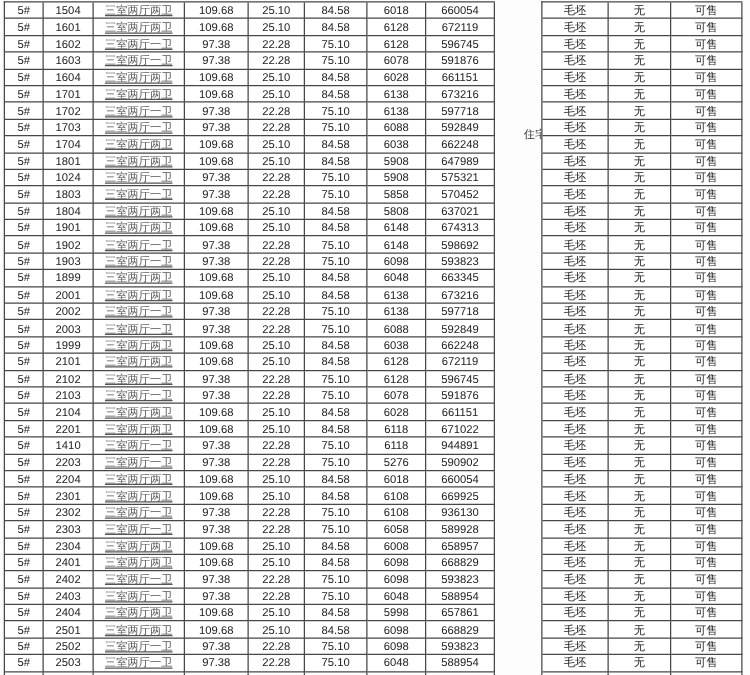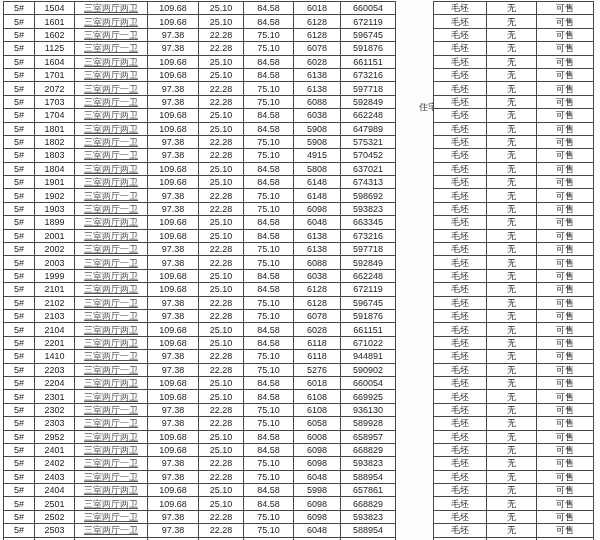--- a/index.html
+++ b/index.html
@@ -29,50 +29,50 @@
   }
 </style>
 </head>
 <body>
 
 <div class="screen">
   <div class="tbl" id="left-table">
       <div class="row"><div class="cell">5#</div><div class="cell">1504</div><div class="cell link">三室两厅两卫</div><div class="cell">109.68</div><div class="cell">25.10</div><div class="cell">84.58</div><div class="cell">6018</div><div class="cell">660054</div></div>
       <div class="row"><div class="cell">5#</div><div class="cell">1601</div><div class="cell link">三室两厅两卫</div><div class="cell">109.68</div><div class="cell">25.10</div><div class="cell">84.58</div><div class="cell">6128</div><div class="cell">672119</div></div>
       <div class="row"><div class="cell">5#</div><div class="cell">1602</div><div class="cell link">三室两厅一卫</div><div class="cell">97.38</div><div class="cell">22.28</div><div class="cell">75.10</div><div class="cell">6128</div><div class="cell">596745</div></div>
-      <div class="row"><div class="cell">5#</div><div class="cell">1125</div><div class="cell link">三室两厅一卫</div><div class="cell">97.38</div><div class="cell">22.28</div><div class="cell">75.10</div><div class="cell">6078</div><div class="cell">591876</div></div>
+      <div class="row"><div class="cell">5#</div><div class="cell">1603</div><div class="cell link">三室两厅一卫</div><div class="cell">97.38</div><div class="cell">22.28</div><div class="cell">75.10</div><div class="cell">6078</div><div class="cell">591876</div></div>
       <div class="row"><div class="cell">5#</div><div class="cell">1604</div><div class="cell link">三室两厅两卫</div><div class="cell">109.68</div><div class="cell">25.10</div><div class="cell">84.58</div><div class="cell">6028</div><div class="cell">661151</div></div>
       <div class="row"><div class="cell">5#</div><div class="cell">1701</div><div class="cell link">三室两厅两卫</div><div class="cell">109.68</div><div class="cell">25.10</div><div class="cell">84.58</div><div class="cell">6138</div><div class="cell">673216</div></div>
-      <div class="row"><div class="cell">5#</div><div class="cell">2072</div><div class="cell link">三室两厅一卫</div><div class="cell">97.38</div><div class="cell">22.28</div><div class="cell">75.10</div><div class="cell">6138</div><div class="cell">597718</div></div>
+      <div class="row"><div class="cell">5#</div><div class="cell">1702</div><div class="cell link">三室两厅一卫</div><div class="cell">97.38</div><div class="cell">22.28</div><div class="cell">75.10</div><div class="cell">6138</div><div class="cell">597718</div></div>
       <div class="row"><div class="cell">5#</div><div class="cell">1703</div><div class="cell link">三室两厅一卫</div><div class="cell">97.38</div><div class="cell">22.28</div><div class="cell">75.10</div><div class="cell">6088</div><div class="cell">592849</div></div>
       <div class="row"><div class="cell">5#</div><div class="cell">1704</div><div class="cell link">三室两厅两卫</div><div class="cell">109.68</div><div class="cell">25.10</div><div class="cell">84.58</div><div class="cell">6038</div><div class="cell">662248</div></div>
       <div class="row"><div class="cell">5#</div><div class="cell">1801</div><div class="cell link">三室两厅两卫</div><div class="cell">109.68</div><div class="cell">25.10</div><div class="cell">84.58</div><div class="cell">5908</div><div class="cell">647989</div></div>
-      <div class="row"><div class="cell">5#</div><div class="cell">1802</div><div class="cell link">三室两厅一卫</div><div class="cell">97.38</div><div class="cell">22.28</div><div class="cell">75.10</div><div class="cell">5908</div><div class="cell">575321</div></div>
-      <div class="row"><div class="cell">5#</div><div class="cell">1803</div><div class="cell link">三室两厅一卫</div><div class="cell">97.38</div><div class="cell">22.28</div><div class="cell">75.10</div><div class="cell">4915</div><div class="cell">570452</div></div>
+      <div class="row"><div class="cell">5#</div><div class="cell">1024</div><div class="cell link">三室两厅一卫</div><div class="cell">97.38</div><div class="cell">22.28</div><div class="cell">75.10</div><div class="cell">5908</div><div class="cell">575321</div></div>
+      <div class="row"><div class="cell">5#</div><div class="cell">1803</div><div class="cell link">三室两厅一卫</div><div class="cell">97.38</div><div class="cell">22.28</div><div class="cell">75.10</div><div class="cell">5858</div><div class="cell">570452</div></div>
       <div class="row"><div class="cell">5#</div><div class="cell">1804</div><div class="cell link">三室两厅两卫</div><div class="cell">109.68</div><div class="cell">25.10</div><div class="cell">84.58</div><div class="cell">5808</div><div class="cell">637021</div></div>
       <div class="row"><div class="cell">5#</div><div class="cell">1901</div><div class="cell link">三室两厅两卫</div><div class="cell">109.68</div><div class="cell">25.10</div><div class="cell">84.58</div><div class="cell">6148</div><div class="cell">674313</div></div>
       <div class="row"><div class="cell">5#</div><div class="cell">1902</div><div class="cell link">三室两厅一卫</div><div class="cell">97.38</div><div class="cell">22.28</div><div class="cell">75.10</div><div class="cell">6148</div><div class="cell">598692</div></div>
       <div class="row"><div class="cell">5#</div><div class="cell">1903</div><div class="cell link">三室两厅一卫</div><div class="cell">97.38</div><div class="cell">22.28</div><div class="cell">75.10</div><div class="cell">6098</div><div class="cell">593823</div></div>
       <div class="row"><div class="cell">5#</div><div class="cell">1899</div><div class="cell link">三室两厅两卫</div><div class="cell">109.68</div><div class="cell">25.10</div><div class="cell">84.58</div><div class="cell">6048</div><div class="cell">663345</div></div>
       <div class="row"><div class="cell">5#</div><div class="cell">2001</div><div class="cell link">三室两厅两卫</div><div class="cell">109.68</div><div class="cell">25.10</div><div class="cell">84.58</div><div class="cell">6138</div><div class="cell">673216</div></div>
       <div class="row"><div class="cell">5#</div><div class="cell">2002</div><div class="cell link">三室两厅一卫</div><div class="cell">97.38</div><div class="cell">22.28</div><div class="cell">75.10</div><div class="cell">6138</div><div class="cell">597718</div></div>
       <div class="row"><div class="cell">5#</div><div class="cell">2003</div><div class="cell link">三室两厅一卫</div><div class="cell">97.38</div><div class="cell">22.28</div><div class="cell">75.10</div><div class="cell">6088</div><div class="cell">592849</div></div>
       <div class="row"><div class="cell">5#</div><div class="cell">1999</div><div class="cell link">三室两厅两卫</div><div class="cell">109.68</div><div class="cell">25.10</div><div class="cell">84.58</div><div class="cell">6038</div><div class="cell">662248</div></div>
       <div class="row"><div class="cell">5#</div><div class="cell">2101</div><div class="cell link">三室两厅两卫</div><div class="cell">109.68</div><div class="cell">25.10</div><div class="cell">84.58</div><div class="cell">6128</div><div class="cell">672119</div></div>
       <div class="row"><div class="cell">5#</div><div class="cell">2102</div><div class="cell link">三室两厅一卫</div><div class="cell">97.38</div><div class="cell">22.28</div><div class="cell">75.10</div><div class="cell">6128</div><div class="cell">596745</div></div>
       <div class="row"><div class="cell">5#</div><div class="cell">2103</div><div class="cell link">三室两厅一卫</div><div class="cell">97.38</div><div class="cell">22.28</div><div class="cell">75.10</div><div class="cell">6078</div><div class="cell">591876</div></div>
       <div class="row"><div class="cell">5#</div><div class="cell">2104</div><div class="cell link">三室两厅两卫</div><div class="cell">109.68</div><div class="cell">25.10</div><div class="cell">84.58</div><div class="cell">6028</div><div class="cell">661151</div></div>
       <div class="row"><div class="cell">5#</div><div class="cell">2201</div><div class="cell link">三室两厅两卫</div><div class="cell">109.68</div><div class="cell">25.10</div><div class="cell">84.58</div><div class="cell">6118</div><div class="cell">671022</div></div>
       <div class="row"><div class="cell">5#</div><div class="cell">1410</div><div class="cell link">三室两厅一卫</div><div class="cell">97.38</div><div class="cell">22.28</div><div class="cell">75.10</div><div class="cell">6118</div><div class="cell">944891</div></div>
       <div class="row"><div class="cell">5#</div><div class="cell">2203</div><div class="cell link">三室两厅一卫</div><div class="cell">97.38</div><div class="cell">22.28</div><div class="cell">75.10</div><div class="cell">5276</div><div class="cell">590902</div></div>
       <div class="row"><div class="cell">5#</div><div class="cell">2204</div><div class="cell link">三室两厅两卫</div><div class="cell">109.68</div><div class="cell">25.10</div><div class="cell">84.58</div><div class="cell">6018</div><div class="cell">660054</div></div>
       <div class="row"><div class="cell">5#</div><div class="cell">2301</div><div class="cell link">三室两厅两卫</div><div class="cell">109.68</div><div class="cell">25.10</div><div class="cell">84.58</div><div class="cell">6108</div><div class="cell">669925</div></div>
       <div class="row"><div class="cell">5#</div><div class="cell">2302</div><div class="cell link">三室两厅一卫</div><div class="cell">97.38</div><div class="cell">22.28</div><div class="cell">75.10</div><div class="cell">6108</div><div class="cell">936130</div></div>
       <div class="row"><div class="cell">5#</div><div class="cell">2303</div><div class="cell link">三室两厅一卫</div><div class="cell">97.38</div><div class="cell">22.28</div><div class="cell">75.10</div><div class="cell">6058</div><div class="cell">589928</div></div>
-      <div class="row"><div class="cell">5#</div><div class="cell">2952</div><div class="cell link">三室两厅两卫</div><div class="cell">109.68</div><div class="cell">25.10</div><div class="cell">84.58</div><div class="cell">6008</div><div class="cell">658957</div></div>
+      <div class="row"><div class="cell">5#</div><div class="cell">2304</div><div class="cell link">三室两厅两卫</div><div class="cell">109.68</div><div class="cell">25.10</div><div class="cell">84.58</div><div class="cell">6008</div><div class="cell">658957</div></div>
       <div class="row"><div class="cell">5#</div><div class="cell">2401</div><div class="cell link">三室两厅两卫</div><div class="cell">109.68</div><div class="cell">25.10</div><div class="cell">84.58</div><div class="cell">6098</div><div class="cell">668829</div></div>
       <div class="row"><div class="cell">5#</div><div class="cell">2402</div><div class="cell link">三室两厅一卫</div><div class="cell">97.38</div><div class="cell">22.28</div><div class="cell">75.10</div><div class="cell">6098</div><div class="cell">593823</div></div>
       <div class="row"><div class="cell">5#</div><div class="cell">2403</div><div class="cell link">三室两厅一卫</div><div class="cell">97.38</div><div class="cell">22.28</div><div class="cell">75.10</div><div class="cell">6048</div><div class="cell">588954</div></div>
       <div class="row"><div class="cell">5#</div><div class="cell">2404</div><div class="cell link">三室两厅两卫</div><div class="cell">109.68</div><div class="cell">25.10</div><div class="cell">84.58</div><div class="cell">5998</div><div class="cell">657861</div></div>
       <div class="row"><div class="cell">5#</div><div class="cell">2501</div><div class="cell link">三室两厅两卫</div><div class="cell">109.68</div><div class="cell">25.10</div><div class="cell">84.58</div><div class="cell">6098</div><div class="cell">668829</div></div>
       <div class="row"><div class="cell">5#</div><div class="cell">2502</div><div class="cell link">三室两厅一卫</div><div class="cell">97.38</div><div class="cell">22.28</div><div class="cell">75.10</div><div class="cell">6098</div><div class="cell">593823</div></div>
       <div class="row"><div class="cell">5#</div><div class="cell">2503</div><div class="cell link">三室两厅一卫</div><div class="cell">97.38</div><div class="cell">22.28</div><div class="cell">75.10</div><div class="cell">6048</div><div class="cell">588954</div></div>
       <div class="row"><div class="cell"></div><div class="cell"></div><div class="cell"></div><div class="cell"></div><div class="cell"></div><div class="cell"></div><div class="cell"></div><div class="cell"></div></div>
     </div>
   <div class="vlabel">住宅</div>

